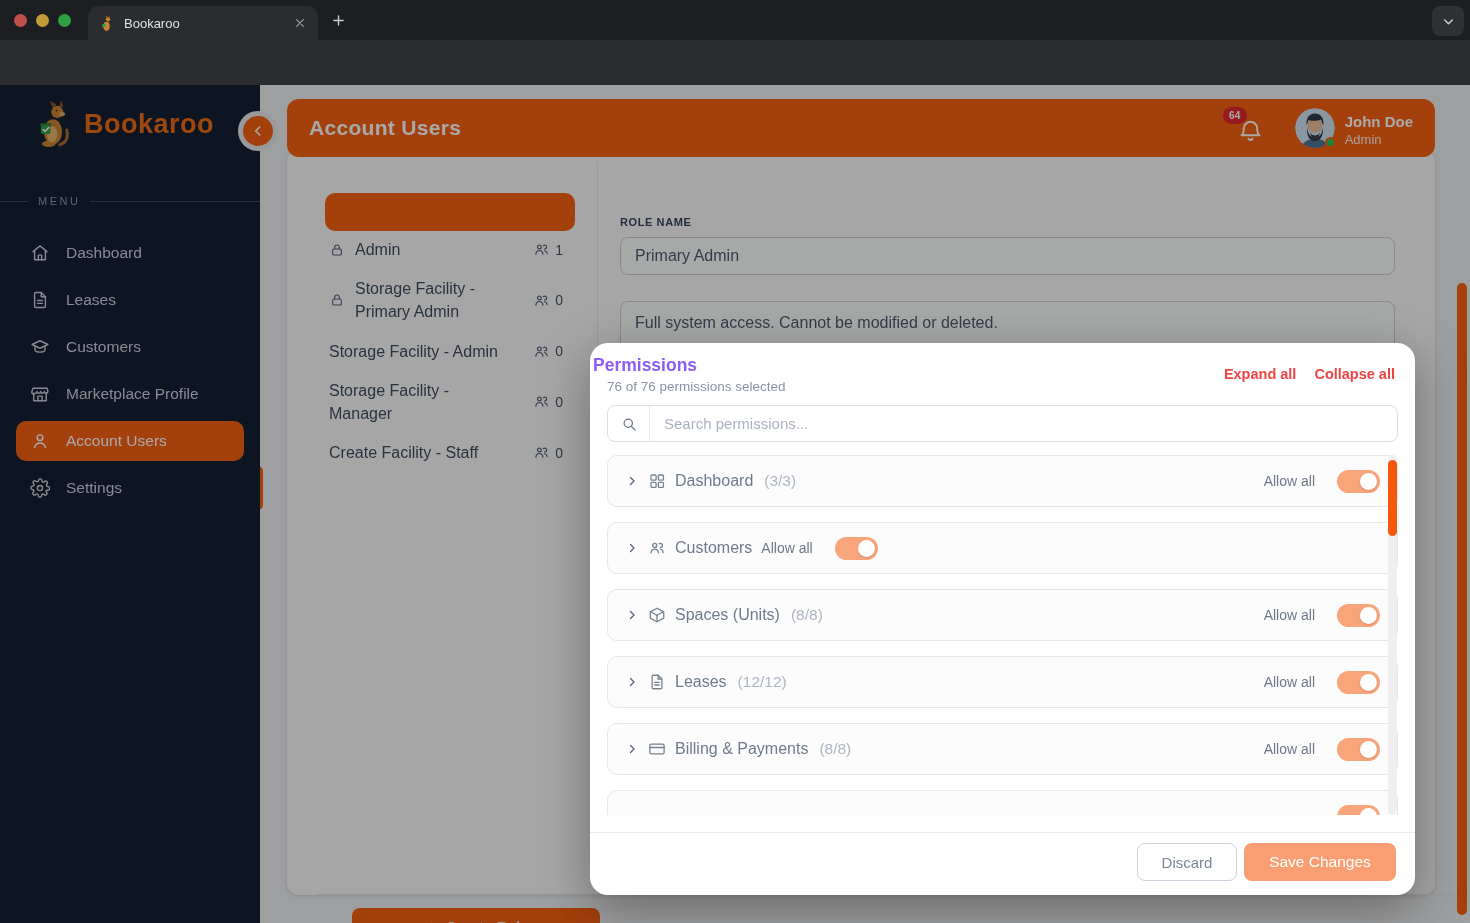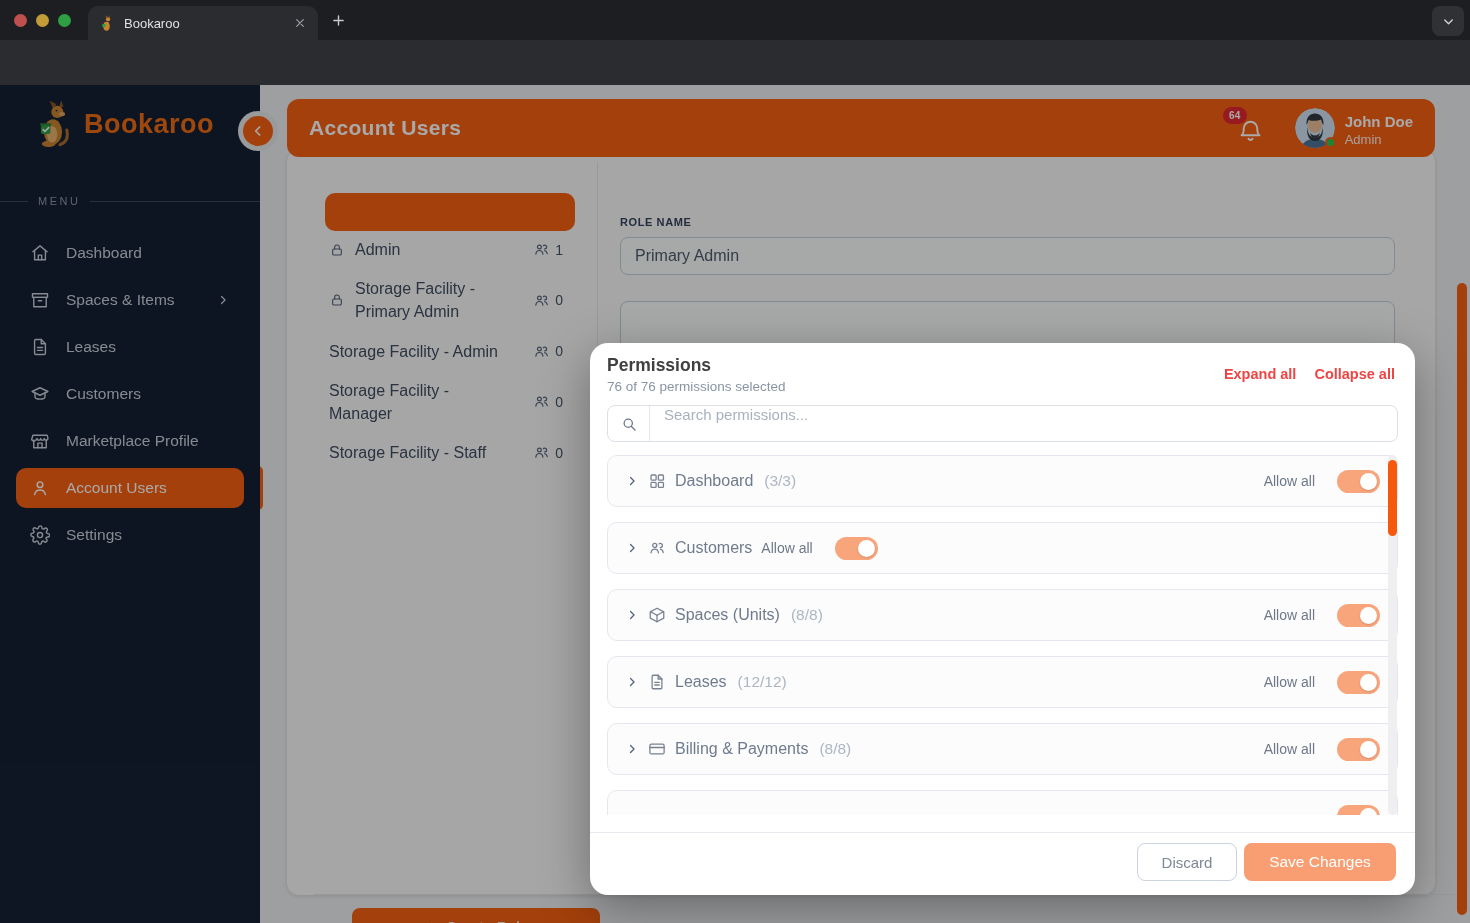--- a/index.html
+++ b/index.html
@@ -88,24 +88,24 @@
   .card-footer-line { position:absolute; left:27px; top:744px; width:1148px; height:1px; background:#e3e5e9; }
   .create-role-btn { position:absolute; left:65px; top:758px; width:248px; height:38px; background:#f85e0d; border-radius:8px; color:rgba(255,255,255,.95); font-size:15.5px; display:flex; align-items:center; justify-content:center; gap:7px; }
   .create-role-btn svg { width:15px; height:15px; }
 
   
   .page-scrollbar { position:absolute; left:1197px; top:198px; width:10px; height:632px; background:#f85e0d; border-radius:5px; }
 
   
   .overlay { position:absolute; left:0; top:85px; width:1470px; height:838px; background:rgba(8,8,10,.35); z-index:10; }
   .modal { position:absolute; left:590px; top:343px; width:825px; height:552px; background:#fff; border-radius:18px; box-shadow:0 14px 50px rgba(0,0,0,.35); z-index:20; }
-  .modal-title { position:absolute; left:17px; top:12px; font-size:17.5px; font-weight:600; color:#404040; }
+  .modal-title { position:absolute; left:3px; top:12px; font-size:17.5px; font-weight:600; color:#8b5cf6; }
   .modal-subtitle { position:absolute; left:17px; top:36px; font-size:13.5px; color:#8a94a4; }
   .modal-links { position:absolute; right:20px; top:23px; display:flex; gap:18px; font-size:14.5px; font-weight:600; color:#ef4444; }
-  .search-bar { position:absolute; left:17px; top:62px; width:791px; height:37px; border:1px solid #dbe0e7; border-radius:8px; display:flex; background:#fff; }
+  .search-bar { position:absolute; left:17px; top:62px; width:791px; height:37px; border:1px solid #dbe0e7; border-radius:8px; display:flex; align-items:center; background:#fff; }
   .search-icon-cell { width:42px; height:100%; border-right:1px solid #e4e8ee; display:flex; align-items:center; justify-content:center; color:#6b7688; }
   .search-icon-cell svg { width:18px; height:18px; }
   .search-placeholder { padding-left:14px; font-size:15px; color:#a9b1bf; }
   .perm-viewport { position:absolute; left:17px; top:112px; width:791px; height:360px; overflow:hidden; }
   .perm-row { height:52px; margin-bottom:15px; border:1px solid #e4e7ed; border-radius:10px; background:#fcfcfd; display:flex; align-items:center; padding:0 17px; gap:9px; }
   .perm-row .pr-chev { width:14px; height:14px; color:#55617a; }
   .perm-row .pr-chev svg { width:14px; height:14px; }
   .perm-row .pr-icon { width:18px; height:18px; color:#77818f; }
   .perm-row .pr-icon svg { width:18px; height:18px; }
   .perm-name { font-size:16px; color:#6f7b8c; }
@@ -281,21 +281,21 @@
                   <path d="M4 18.5c.5-3.4 2.3-5.1 5-5.1s4.5 1.7 5 5.1"></path>
                   <path d="M14.8 6.4a2.6 2.6 0 011.7-.6 2.7 2.7 0 010 5.4"></path>
                   <path d="M16.5 13.6c2.2.4 3.3 2 3.7 4.4"></path>
                 </svg>
               </span>
       <span class="rc-num">0</span>
     </span>
   </div>
           <div class="role-row">
 
-    <span class="role-name">Storage Facility - Staff</span>
+    <span class="role-name">Create Facility - Staff</span>
     <span class="role-count">
       <span class="rc-icon">
                 <svg viewBox="0 0 24 24" fill="none" stroke="currentColor" stroke-width="1.7" stroke-linecap="round" stroke-linejoin="round" width="100%" height="100%">
                   <circle cx="9" cy="8.5" r="2.7"></circle>
                   <path d="M4 18.5c.5-3.4 2.3-5.1 5-5.1s4.5 1.7 5 5.1"></path>
                   <path d="M14.8 6.4a2.6 2.6 0 011.7-.6 2.7 2.7 0 010 5.4"></path>
                   <path d="M16.5 13.6c2.2.4 3.3 2 3.7 4.4"></path>
                 </svg>
               </span>
       <span class="rc-num">0</span>
@@ -303,20 +303,21 @@
   </div>
         </div>
       <div class="v-divider"></div>
 
       <div class="form-area">
         <div class="field-label">ROLE NAME</div>
         <div class="text-input">
             <span>Primary Admin</span>
           </div>
         <div class="text-area">
+          <span>Full system access. Cannot be modified or deleted.</span>
           <span class="resize-grip"></span>
         </div>
       </div>
 
       <div class="card-footer-line"></div>
       <div class="create-role-btn">
         <span style="width:15px;height:15px;">
             <svg viewBox="0 0 24 24" fill="none" stroke="currentColor" stroke-width="1.7" stroke-linecap="round" stroke-linejoin="round" width="100%" height="100%">
               <path d="M12 5.5v13M5.5 12h13" stroke-width="2"></path>
             </svg>
@@ -396,35 +397,20 @@
               <path d="M5.5 9v11h13V9"></path>
               <path d="M10 20v-5.5h4V20"></path>
             </svg>
           </span>
     <span class="si-label">Dashboard</span>
 
   </div>
         <div class="side-item">
     <span class="si-icon">
             <svg viewBox="0 0 24 24" fill="none" stroke="currentColor" stroke-width="1.7" stroke-linecap="round" stroke-linejoin="round" width="100%" height="100%">
-              <path d="M4.5 8.8h15V20h-15z"></path>
-              <path d="M3 4.5h18v4.3H3z"></path>
-              <path d="M10 12.8h4"></path>
-            </svg>
-          </span>
-    <span class="si-label">Spaces &amp; Items</span>
-    <span class="si-chev">
-            <svg viewBox="0 0 24 24" fill="none" stroke="currentColor" stroke-width="1.7" stroke-linecap="round" stroke-linejoin="round" width="100%" height="100%">
-              <path d="M9.5 6l6 6-6 6" stroke-width="2.2"></path>
-            </svg>
-          </span>
-  </div>
-        <div class="side-item">
-    <span class="si-icon">
-            <svg viewBox="0 0 24 24" fill="none" stroke="currentColor" stroke-width="1.7" stroke-linecap="round" stroke-linejoin="round" width="100%" height="100%">
               <path d="M13.5 3H7a1.5 1.5 0 00-1.5 1.5v15A1.5 1.5 0 007 21h10a1.5 1.5 0 001.5-1.5V8z"></path>
               <path d="M13.5 3v5h5"></path>
               <path d="M9 12.5h6M9 16h6"></path>
             </svg>
           </span>
     <span class="si-label">Leases</span>
 
   </div>
         <div class="side-item">
     <span class="si-icon">

